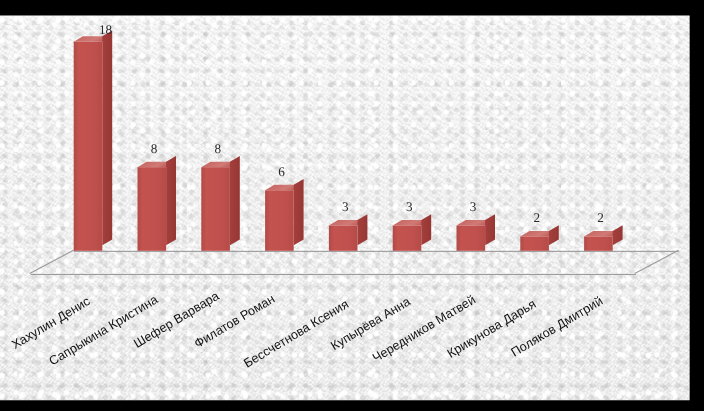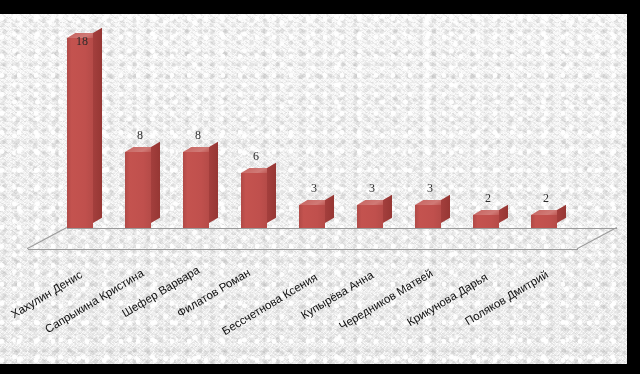--- a/index.html
+++ b/index.html
@@ -123,21 +123,21 @@
     <div class="floor-line" style="left:67px; top:214px; width:550px;"></div>
     <div class="floor-line" style="left:28px; top:235px; width:550px;"></div>
     <div class="floor-diag" style="left:67px; top:214px; width:45px; transform:rotate(152deg);"></div>
     <div class="floor-diag" style="left:617px; top:214px; width:45px; transform:rotate(152deg);"></div>
 
     <div class="bar" style="left:67px; top:19px; width:26px; height:195px;">
       <div class="top"></div>
       <div class="side" style="height:190px;"></div>
       <div class="front" style="height:190px;"></div>
     </div>
-    <div class="bar-value" style="left:62px; top:20px;">18</div>
+    <div class="bar-value" style="left:62px; top:6px;text-align:right;">18</div>
 
     <div class="bar" style="left:125px; top:133px; width:26px; height:81px;">
       <div class="top"></div>
       <div class="side" style="height:76px;"></div>
       <div class="front" style="height:76px;"></div>
     </div>
     <div class="bar-value" style="left:120px; top:114px;">8</div>
 
     <div class="bar" style="left:183px; top:133px; width:26px; height:81px;">
       <div class="top"></div>

